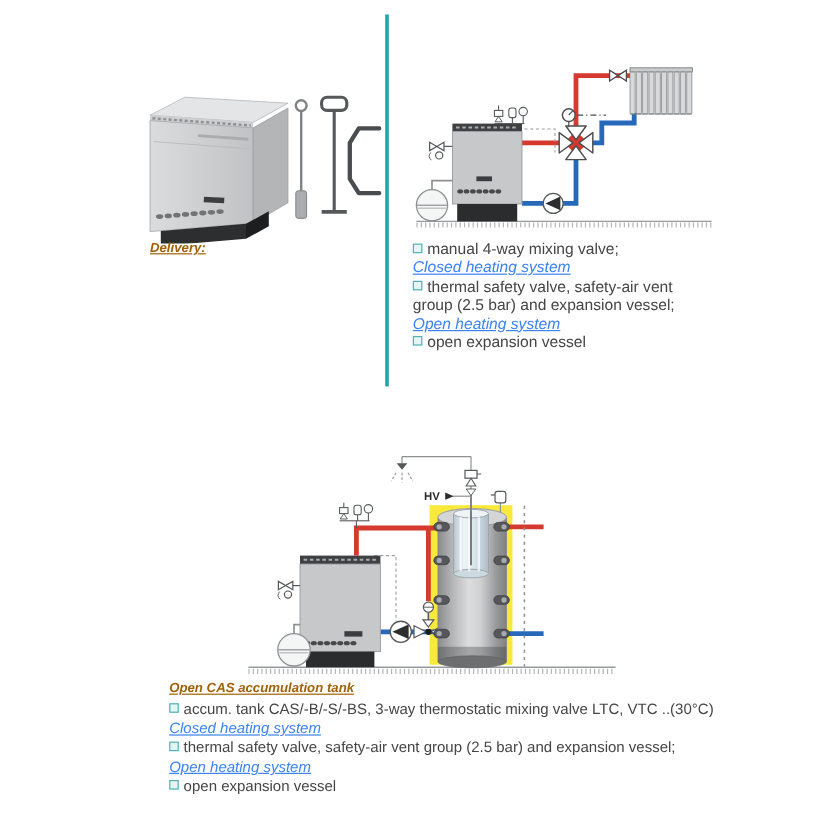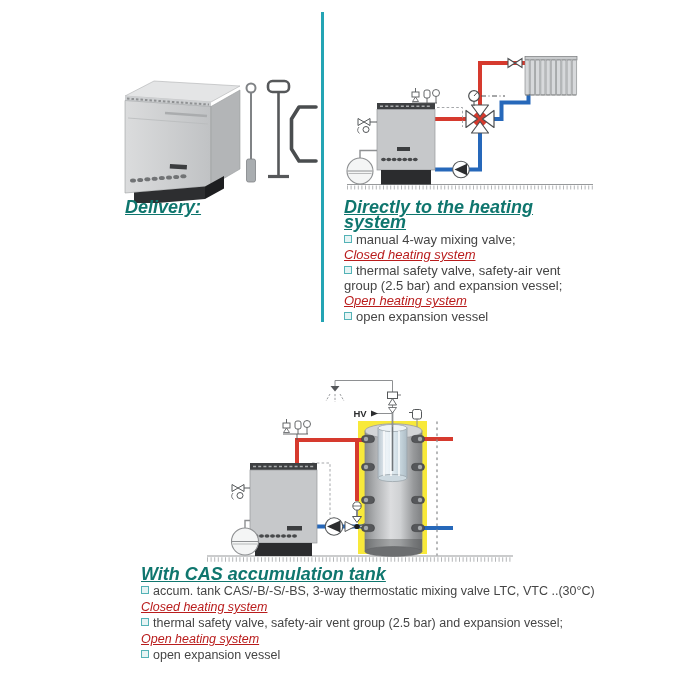--- a/index.html
+++ b/index.html
@@ -6,23 +6,23 @@
   .page {
     position:relative; width:700px; height:700px; background:#ffffff;
     font-family:"Liberation Sans", sans-serif; color:#454545; overflow:hidden;
   }
   .illus { position:absolute; }
   .divider { position:absolute; left:321px; top:12px; width:3px; height:310px; background:#23a4b4; }
   .textblock { position:absolute; font-size:13px; line-height:15.4px; }
   .textblock.small { font-size:12.5px; line-height:16px; }
   .heading {
     font-weight:bold; font-style:italic; text-decoration:underline;
-    color:#0f766e; font-size:18px; margin-bottom:1px;
+    color:#a16207; font-size:11px; margin-bottom:1px;
   }
-  .subheading { font-style:italic; text-decoration:underline; color:#b91c1c; }
+  .subheading { font-style:italic; text-decoration:underline; color:#3b82f6; }
   .bullet-sq {
     display:inline-block; width:6px; height:6px; border:1.5px solid #53b2b6;
     background:#e6f4f4; margin-right:4px; vertical-align:1px;
   }
   .line { }
 </style>
 </head>
 <body>
 
 <div class="page">
@@ -159,21 +159,20 @@
       <circle cx="116" cy="129.5" r="8.3" fill="#fff" stroke="#55585a" stroke-width="1.1"></circle>
       <polygon points="122,123.8 109.5,129.5 122,135.2" fill="#2c2d2f"></polygon>
     </g>
   </svg>
 
   <div class="textblock" style="left:125px; top:200px; width:196px;">
     <div class="heading">Delivery:</div>
   </div>
 
   <div class="textblock" style="left:344px; top:200px; width:246px;">
-    <div class="heading">Directly to the heating system</div>
     <div class="line"><span class="bullet-sq"></span><span>manual 4-way mixing valve;</span></div>
     <div class="line"><span class="subheading">Closed heating system</span></div>
     <div class="line"><span class="bullet-sq"></span><span>thermal safety valve, safety-air vent group (2.5 bar) and expansion vessel;</span></div>
     <div class="line"><span class="subheading">Open heating system</span></div>
     <div class="line"><span class="bullet-sq"></span><span>open expansion vessel</span></div>
   </div>
 
   <svg class="illus" style="left:195px; top:375px;" width="320" height="190" viewBox="0 0 320 190">
     <defs>
       <linearGradient id="tg" x1="0" y1="0" x2="1" y2="0">
@@ -318,21 +317,21 @@
       <g>
         <line x1="222" y1="44" x2="222" y2="52" stroke="#8e9092" stroke-width="1"></line>
         <rect x="217.5" y="34.5" width="9" height="9.5" rx="2" fill="#fff" stroke="#55585a" stroke-width="1"></rect>
         <line x1="217.5" y1="37.5" x2="214" y2="37.5" stroke="#55585a" stroke-width="1"></line>
       </g>
     </g>
     <line x1="242" y1="47" x2="242" y2="180" stroke="#8e9092" stroke-width="1.3" stroke-dasharray="1.5 4.5" stroke-linecap="round"></line>
   </svg>
 
   <div class="textblock small" style="left:141px; top:566px; width:470px;">
-    <div class="heading">With CAS accumulation tank</div>
+    <div class="heading">Open CAS accumulation tank</div>
     <div class="line"><span class="bullet-sq"></span><span>accum. tank CAS/-B/-S/-BS, 3-way thermostatic mixing valve LTC, VTC ..(30°C)</span></div>
     <div class="line"><span class="subheading">Closed heating system</span></div>
     <div class="line"><span class="bullet-sq"></span><span>thermal safety valve, safety-air vent group (2.5 bar) and expansion vessel;</span></div>
     <div class="line"><span class="subheading">Open heating system</span></div>
     <div class="line"><span class="bullet-sq"></span><span>open expansion vessel</span></div>
   </div>
 
 </div>
 
 </body></html>

